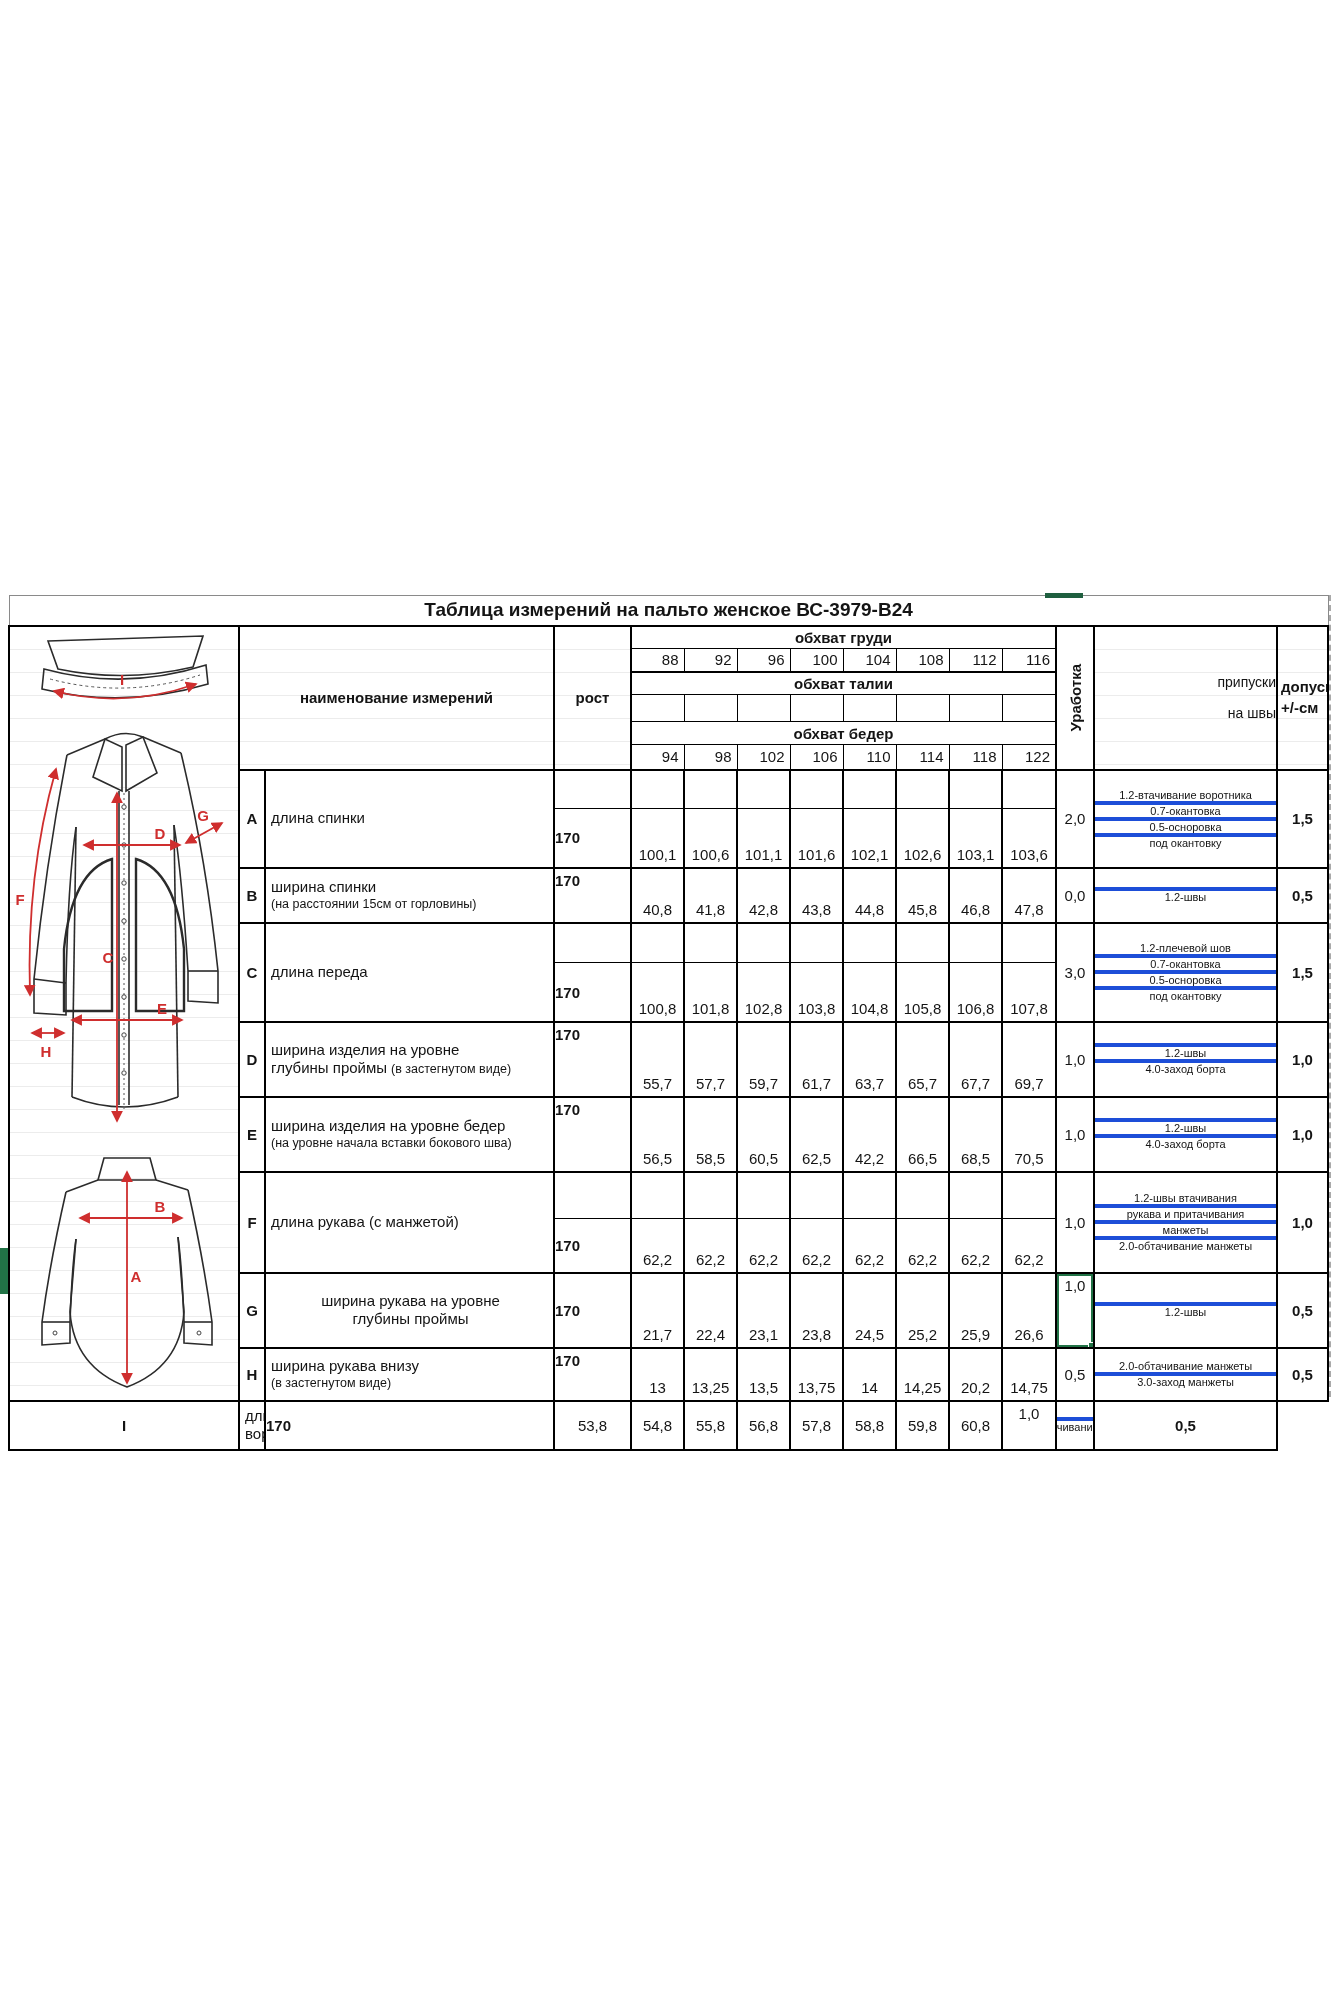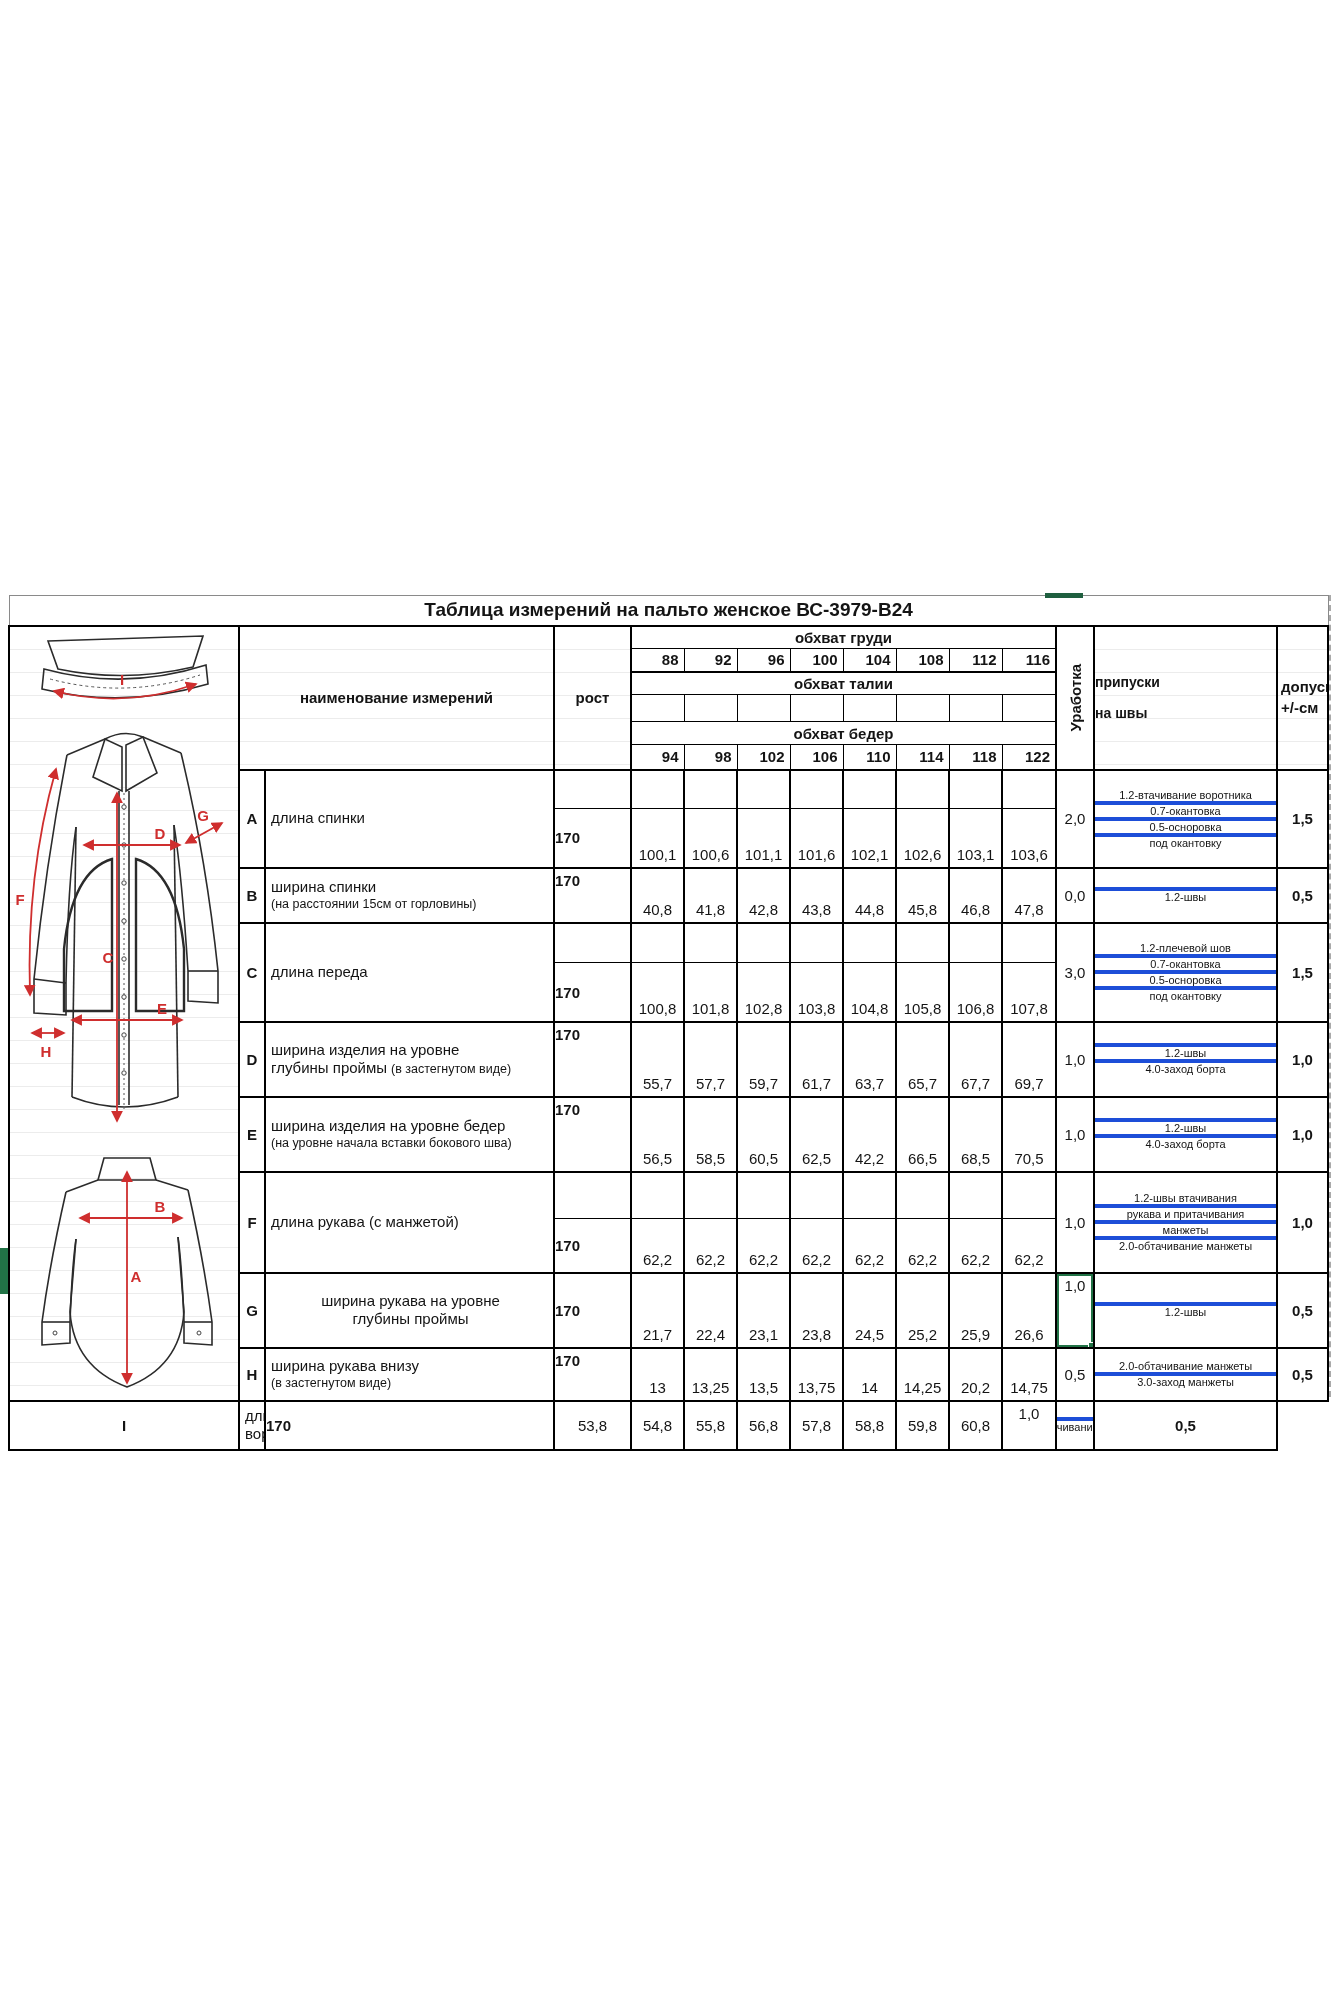--- a/index.html
+++ b/index.html
@@ -1,21 +1,21 @@
 <!DOCTYPE html>
 <html><head>
 <meta charset="utf-8">
 <style>
   html,body{margin:0;padding:0;background:#fff;}
   .page{position:relative;width:1333px;height:2000px;background:#fff;overflow:hidden;
         font-family:"Liberation Sans",sans-serif;color:#111;}
   .twrap{position:absolute;left:8px;top:595px;}
   table{border-collapse:collapse;table-layout:fixed;width:1321px;}
   td{border:2px solid #000;padding:0;font-size:15px;color:#141414;overflow:hidden;
-     vertical-align:middle;background:#fff;} .rgt{text-align:right;padding-right:5px;} .b{font-weight:bold;margin-top:12px;}
+     vertical-align:middle;background:#fff;} .rgt{text-align:right;padding-right:5px;} .b{font-weight:normal;margin-top:12px;}
   .vtop{vertical-align:top;padding-top:3px;} .vbot{vertical-align:bottom;padding-bottom:4px;}
   .t1{border-top-width:1px;} .bo1{border-bottom-width:1px;} .s1{border-left-width:1px;border-right-width:1px;}
   .titlecell{border:1px solid #8a8a8a;border-bottom:2px solid #000;
              font-size:19px;font-weight:bold;text-align:center;background:#fff;}
   .hlab{font-weight:bold;text-align:center;font-size:15px;}
   .gridbg{background-image:repeating-linear-gradient(to bottom,transparent 0,transparent 22px,#ececec 22px,#ececec 23px);}
   .namecell{padding:2px 3px 2px 5px;line-height:1.22;vertical-align:middle;}
   .nm{font-size:15px;}
   .note{font-size:12.5px;}
   .blk{display:block;}
@@ -27,21 +27,21 @@
   .val{text-align:center;}
   .shrv{text-align:center;}
   .tol{font-weight:bold;text-align:center;}
   .allowcell{padding:0;}
   .allow{display:flex;flex-direction:column;height:100%;width:100%;}
   .al{flex:1;display:flex;align-items:center;justify-content:center;overflow:hidden;
       white-space:nowrap;font-size:11px;}
   .al + .al{border-top:4px solid #1d4ed8;}
   .vert{writing-mode:vertical-rl;transform:rotate(180deg);margin:0 auto;font-weight:bold;font-size:15px;}
   .dophead{font-weight:bold;font-size:15px;padding-left:3px;line-height:1.35;vertical-align:middle;}
-  .priphead{font-weight:bold;font-size:14px;text-align:left;line-height:2.2;vertical-align:middle;}
+  .priphead{font-weight:normal;font-size:14px;text-align:right;line-height:2.2;vertical-align:middle;}
   .selcell{box-shadow:inset 0 0 0 2px #217346;position:relative;}
   .selcell::after{content:"";position:absolute;right:-3px;bottom:-3px;width:6px;height:6px;
                   background:#217346;border:1px solid #fff;z-index:3;}
   .drawcell{position:relative;vertical-align:top;padding:0;}
   
   .greentop{position:absolute;left:1045px;top:593px;width:38px;height:5px;background:#1f5f3f;z-index:4;}
   .greenleft{position:absolute;left:0;top:1248px;width:8px;height:46px;background:#217346;z-index:4;}
   .dashright{position:absolute;left:1329px;top:595px;height:802px;width:0;
              border-left:2px dashed #a9a9a9;z-index:2;}
 </style>

